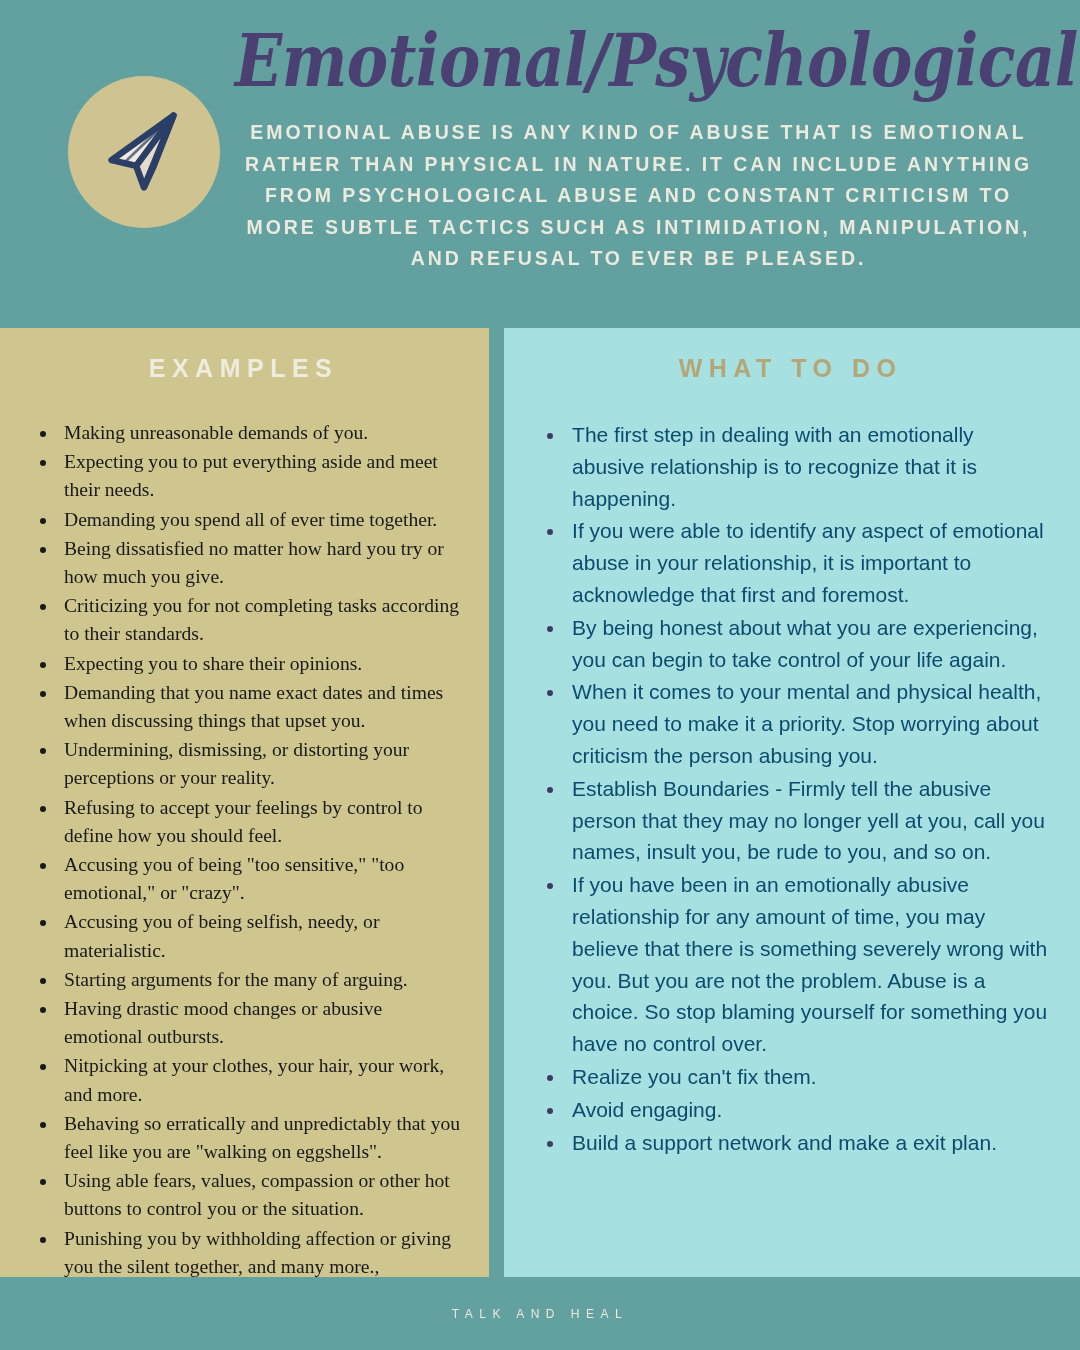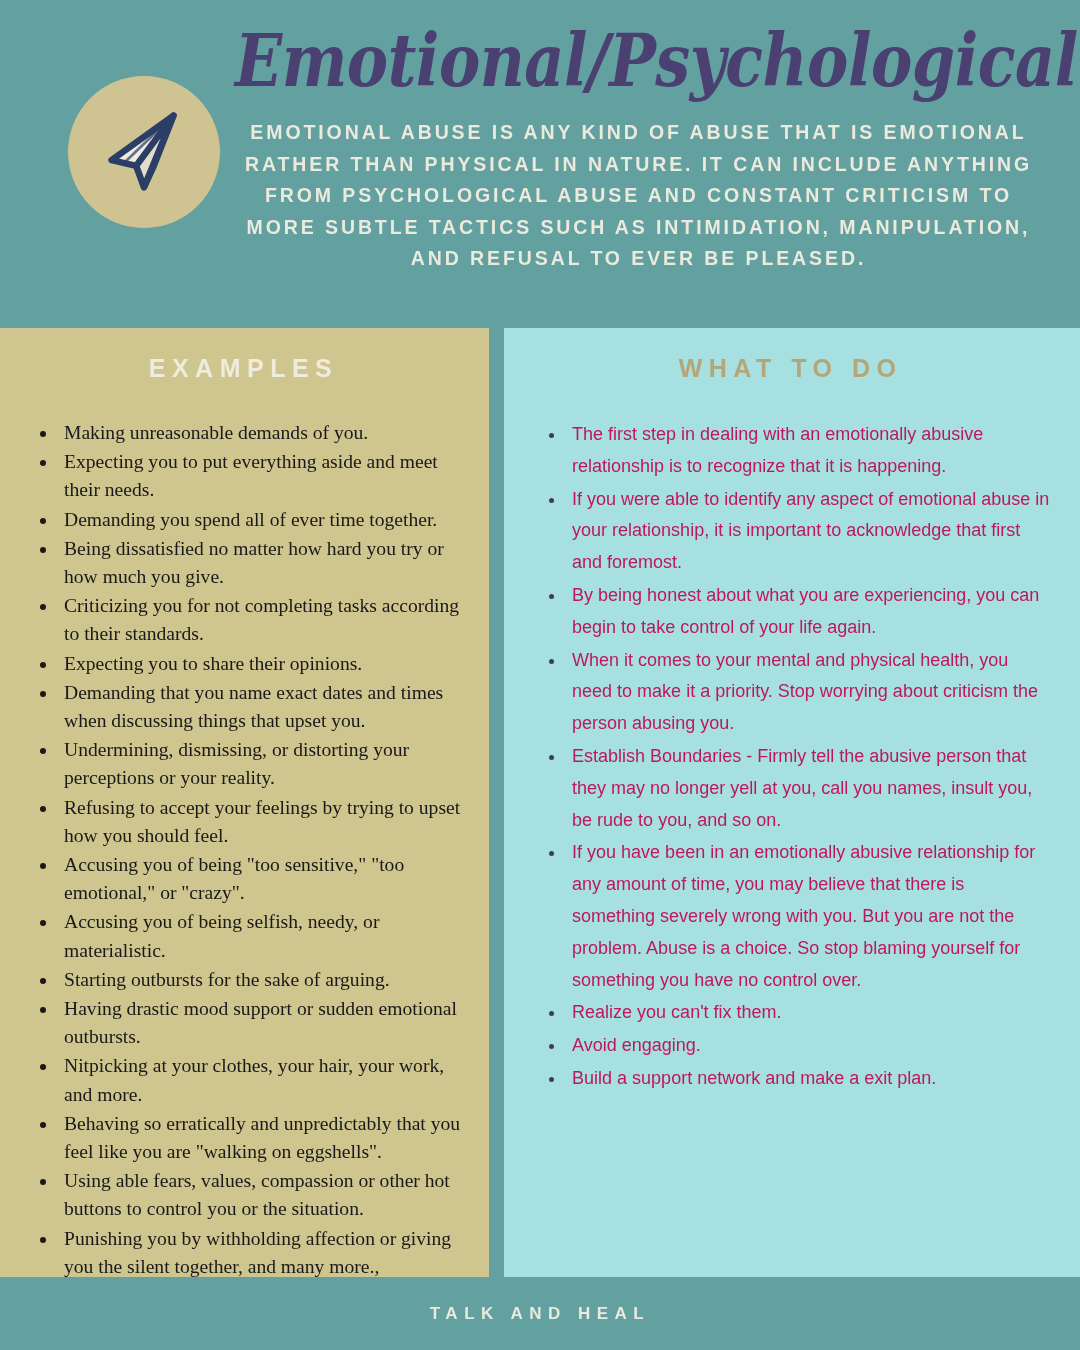--- a/index.html
+++ b/index.html
@@ -121,40 +121,40 @@
     margin: 0 0 1px 0;
     padding-left: 6px;
   }
   .col-left ul.bullets li {
     color: #191919;
     font-size: 19.6px;
     line-height: 28.2px;
     font-family: Liberation Serif, serif;
   }
   .col-right ul.bullets li {
-    color: #be185d;
-    font-size: 18px;
+    color: #0c4a6e;
+    font-size: 21px;
     line-height: 31.8px;
   }
   .col-right ul.bullets li::marker { color: #3f3a64; }
   .col-left ul.bullets li::marker { color: #191919; }
 
   
   .footer {
     flex: 0 0 auto;
     height: 73px;
     background: #63a0a0;
     display: flex;
     align-items: center;
     justify-content: center;
   }
   .footer-text {
     color: #ece9dd;
-    font-size: 17px;
-    font-weight: bold;
+    font-size: 12px;
+    font-weight: normal;
     letter-spacing: 6.5px;
     text-transform: uppercase;
   }
 </style>
 </head>
 <body>
 
 <div class="poster">
 
   <div class="header">
@@ -185,25 +185,25 @@
       <h2 class="col-head">Examples</h2>
       <ul class="bullets">
         <li>Making unreasonable demands of you.</li>
         <li>Expecting you to put everything aside and meet their needs.</li>
         <li>Demanding you spend all of ever time together.</li>
         <li>Being dissatisfied no matter how hard you try or how much you give.</li>
         <li>Criticizing you for not completing tasks according to their standards.</li>
         <li>Expecting you to share their opinions.</li>
         <li>Demanding that you name exact dates and times when discussing things that upset you.</li>
         <li>Undermining, dismissing, or distorting your perceptions or your reality.</li>
-        <li>Refusing to accept your feelings by trying to upset how you should feel.</li>
+        <li>Refusing to accept your feelings by control to define how you should feel.</li>
         <li>Accusing you of being "too sensitive," "too emotional," or "crazy".</li>
         <li>Accusing you of being selfish, needy, or materialistic.</li>
-        <li>Starting outbursts for the sake of arguing.</li>
-        <li>Having drastic mood support or sudden emotional outbursts.</li>
+        <li>Starting arguments for the many of arguing.</li>
+        <li>Having drastic mood changes or abusive emotional outbursts.</li>
         <li>Nitpicking at your clothes, your hair, your work, and more.</li>
         <li>Behaving so erratically and unpredictably that you feel like you are "walking on eggshells".</li>
         <li>Using able fears, values, compassion or other hot buttons to control you or the situation.</li>
         <li>Punishing you by withholding affection or giving you the silent together, and many more.,</li>
       </ul>
     </div>
 
     <div class="col col-right">
       <h2 class="col-head">What to do</h2>
       <ul class="bullets">

